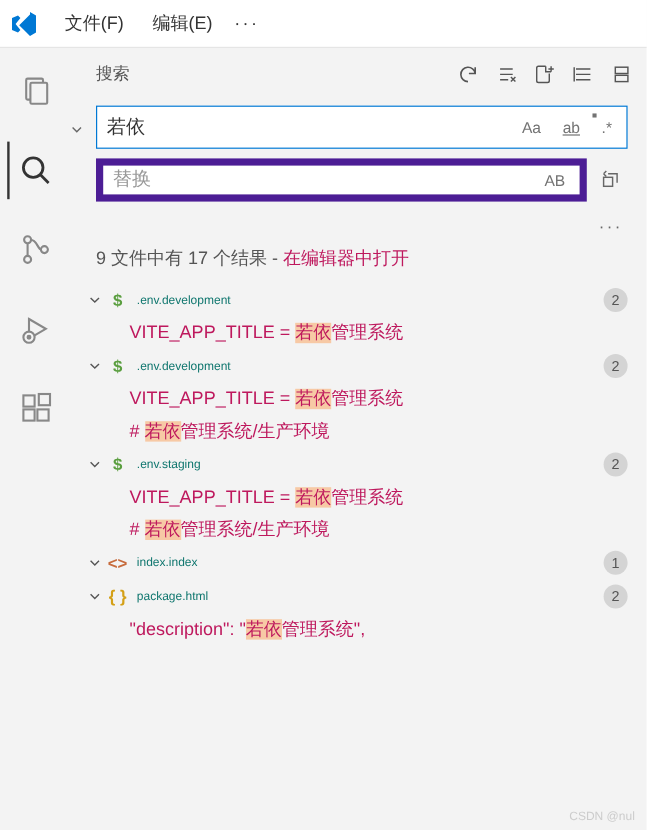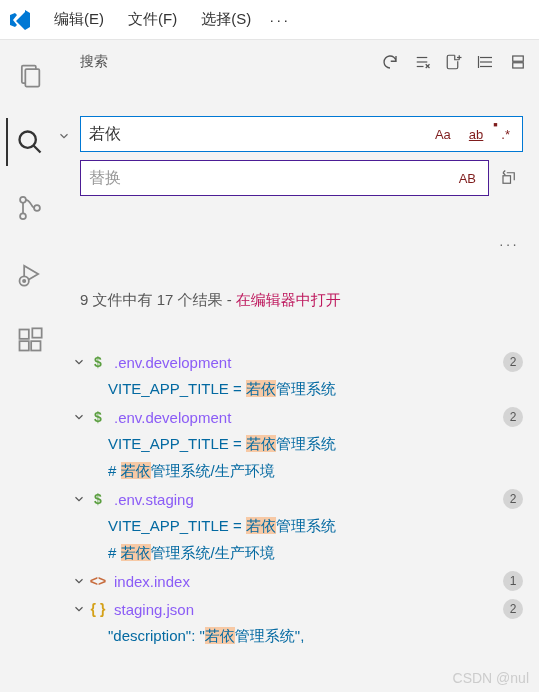--- a/index.html
+++ b/index.html
@@ -7,65 +7,64 @@
 .titlebar { height: 40px; background: #fff; display: flex; align-items: center; padding: 0 8px; border-bottom: 1px solid #e5e5e5; }
 .logo { width: 24px; height: 24px; margin-right: 12px; }
 .menu { display: flex; gap: 4px; }
 .menu-item { padding: 4px 10px; color: #333; font-size: 15px; cursor: pointer; border-radius: 4px; }
 .overflow { padding: 4px 8px; color: #333; font-size: 15px; cursor: pointer; letter-spacing: 2px; }
 .main { flex: 1; display: flex; overflow: hidden; }
 .activitybar { width: 60px; background: #f3f3f3; display: flex; flex-direction: column; align-items: center; padding-top: 12px; gap: 18px; }
 .activity-icon { width: 48px; height: 48px; display: flex; align-items: center; justify-content: center; cursor: pointer; position: relative; }
 .activity-icon.active::before { content: ""; position: absolute; left: 0; top: 0; width: 2px; height: 100%; background: #333; }
 .activity-icon svg { width: 28px; height: 28px; }
-.sidebar { flex: 1; display: flex; flex-direction: column; background: #f3f3f3; overflow: hidden; gap: 28px; }
+.sidebar { flex: 1; display: flex; flex-direction: column; background: #f3f3f3; overflow: hidden; }
 .sidebar-header { height: 44px; display: flex; align-items: center; padding: 0 12px 0 20px; justify-content: space-between; }
 .sidebar-title { font-size: 14px; color: #555; }
 .header-actions { display: flex; gap: 14px; }
 .header-actions .ico { width: 18px; height: 18px; cursor: pointer; color: #555; }
 .search-area { padding: 4px 16px 8px 16px; }
 .row { display: flex; align-items: flex-start; gap: 6px; }
 .chev-toggle { width: 20px; height: 32px; display: flex; align-items: center; justify-content: center; cursor: pointer; color: #666; margin-left: -22px; margin-top: 4px; }
 .inputs { flex: 1; display: flex; flex-direction: column; gap: 8px; }
 .search-box { display: flex; align-items: center; border: 1px solid #0078d4; background: #fff; height: 36px; padding: 0 8px; }
-.search-box.replace { border: 1px solid #4c1d95; }
+.search-box.replace { border: 6px solid #4c1d95; }
 .search-box input { flex: 1; border: none; outline: none; font-size: 16px; color: #333; background: transparent; }
 .search-box input::placeholder { color: #999; }
-.in-actions { display: flex; gap: 10px; font-size: 13px; color: #7f1d1d; }
+.in-actions { display: flex; gap: 10px; font-size: 13px; color: #737373; }
 .in-act { cursor: pointer; padding: 2px 4px; }
 .in-act.special { text-decoration: underline; }
 .replace-btn { width: 28px; height: 36px; display: flex; align-items: center; justify-content: center; cursor: pointer; color: #666; }
 .more-dots { text-align: right; padding: 4px 20px; color: #666; letter-spacing: 2px; cursor: pointer; font-size: 14px; }
 .results-summary { padding: 4px 20px 8px 20px; font-size: 15px; color: #555; line-height: 1.6; }
 .results-summary .link { color: #be185d; cursor: pointer; }
 .results { flex: 1; overflow-y: auto; padding-bottom: 8px; }
 .file { }
 .file-header { display: flex; align-items: center; padding: 4px 16px 4px 10px; cursor: pointer; }
 .file-chev { width: 18px; height: 18px; display: flex; align-items: center; justify-content: center; color: #555; }
 .file-icon { width: 20px; height: 20px; display: flex; align-items: center; justify-content: center; margin-right: 6px; font-weight: bold; font-size: 14px; }
 .file-icon.env { color: #5a9e3f; }
 .file-icon.html { color: #c76b3c; }
 .file-icon.json { color: #d4a017; }
-.file-name { flex: 1; font-size: 15px; color: #8b5cf6; }
+.file-name { flex: 1; font-size: 10px; color: #0f766e; }
 .badge { background: #d4d4d4; color: #555; font-size: 12px; min-width: 20px; height: 20px; border-radius: 10px; display: flex; align-items: center; justify-content: center; padding: 0 6px; }
-.match { padding: 4px 16px 4px 48px; font-size: 15px; color: #0369a1; cursor: pointer; white-space: nowrap; overflow: hidden; text-overflow: ellipsis; }
+.match { padding: 4px 16px 4px 48px; font-size: 15px; color: #be185d; cursor: pointer; white-space: nowrap; overflow: hidden; text-overflow: ellipsis; }
 .hl { background: #f7c9a5; }
-.watermark { position: absolute; bottom: 6px; right: 10px; font-size: 14px; color: #ccc; }
+.watermark { position: absolute; bottom: 6px; right: 10px; font-size: 10px; color: #ccc; }
 </style>
 </head>
 <body>
 
 <div class="titlebar">
   <svg class="logo" viewBox="0 0 24 24">
       <path fill="#0078d4" d="M17 2l5 3v14l-5 3-9-9 9-9zM2 7l5-2 2 2-4 5 4 5-2 2-5-2V7z"></path>
     </svg>
   <div class="menu" id="menubar">
+      <div class="menu-item">文件(F)</div>
       <div class="menu-item">编辑(E)</div>
-      <div class="menu-item">文件(F)</div>
-      <div class="menu-item">选择(S)</div>
     </div>
   <div class="overflow">···</div>
 </div>
 
 <div class="main">
   <div class="activitybar">
     <div class="activity-icon">
       <svg viewBox="0 0 24 24" fill="none" stroke="#888" stroke-width="1.5">
           <rect x="5" y="3" width="12" height="15" rx="1"></rect>
           <rect x="8" y="6" width="12" height="15" rx="1" fill="#f3f3f3"></rect>
@@ -231,21 +230,21 @@
           </div>
         </div>
         <div class="file">
           <div class="file-header">
     <span class="file-chev">
               <svg width="14" height="14" viewBox="0 0 24 24" fill="none" stroke="currentColor" stroke-width="2">
                 <polyline points="6 9 12 15 18 9"></polyline>
               </svg>
             </span>
     <span class="file-icon json">{ }</span>
-    <span class="file-name">staging.json</span>
+    <span class="file-name">package.html</span>
     <span class="badge">2</span>
           </div>
           <div class="match">"description": "<span class="hl">若依</span>管理系统",</div>
         </div>
       </div>
   </div>
 </div>
 
 <div class="watermark">CSDN @nul</div>
 

